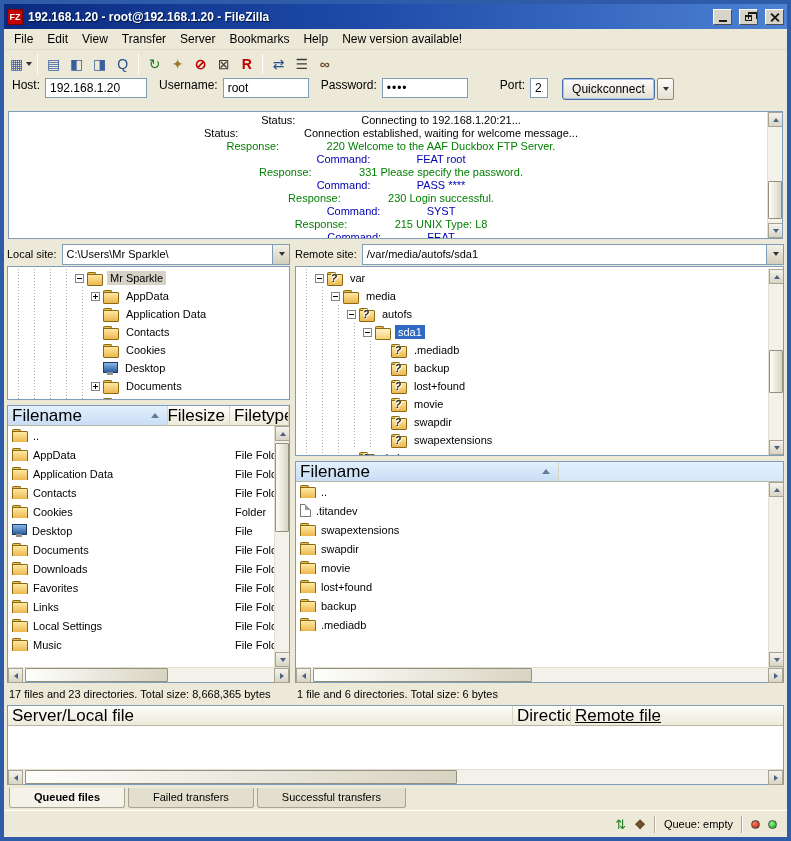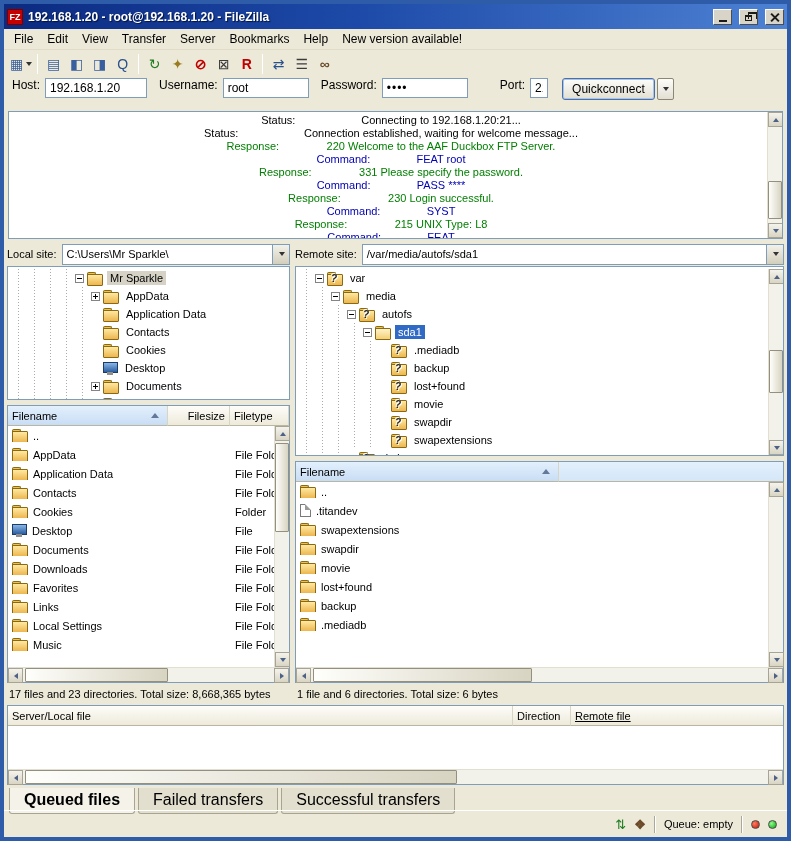--- a/index.html
+++ b/index.html
@@ -93,41 +93,41 @@
   .i-open::after{background:linear-gradient(#fff3c8,#f4cf76);}
   .qm{position:absolute;left:4px;top:2px;width:8px;height:10px;z-index:2;}
   .qm::before{content:"?";position:absolute;left:0;top:-1px;font-size:10px;font-weight:bold;color:#222;text-shadow:1px 1px 0 #fff,-1px -1px 0 #fff;}
   .i-file{width:11px;height:13px;background:#fff;border:1px solid #7a7a7a;}
   .i-file::after{content:"";position:absolute;right:-1px;top:-1px;border:3px solid;border-color:#fff #fff #9a9a9a #9a9a9a;}
   .i-desktop{width:15px;height:13px;}
   .i-desktop::before{content:"";position:absolute;left:0;top:0;width:13px;height:9px;background:linear-gradient(#8ab6e8,#2c5d9e);border:1px solid #1c3c66;}
   .i-desktop::after{content:"";position:absolute;left:4px;bottom:0;width:6px;height:3px;background:#8f8f8f;}
   
   .listblock{flex:1;display:flex;flex-direction:column;border:1px solid #7f9db9;background:#fff;min-height:0;}
-  .lheader{height:20px;flex:none;display:flex;font-size:11px;background:linear-gradient(#fefdf9,#ece9d8);}
+  .lheader{height:20px;flex:none;display:flex;font-size:17px;background:linear-gradient(#fefdf9,#ece9d8);}
   .hcell{display:flex;align-items:center;padding:0 4px;border-right:1px solid #d8d5c2;border-bottom:1px solid #bab6a4;white-space:nowrap;overflow:hidden;}
   .hcell.sorted{background:linear-gradient(#e3f0fd,#c8ddf4);}
   .sortarrow{width:0;height:0;border-left:4px solid transparent;border-right:4px solid transparent;border-bottom:5px solid #62799c;margin-left:auto;margin-right:4px;}
   .c-nameL{width:160px;flex:none;} .c-sizeL{width:62px;flex:none;justify-content:flex-end;} .c-typeL{flex:1;}
   .c-nameR{width:263px;flex:none;} .c-restR{flex:1;border-right:none;background:linear-gradient(#e3f0fd,#d4e6f8);}
   .lbody{flex:1;display:flex;min-height:0;}
   .lrows{flex:1;overflow:hidden;min-width:0;}
   .lrow{height:19px;display:flex;align-items:center;font-size:11px;white-space:nowrap;}
   .cell-name{display:flex;align-items:center;gap:5px;padding-left:4px;overflow:hidden;flex:none;}
   .cell-name.wL{width:160px;} .cell-name.wR{width:263px;}
   .cell-size{width:62px;flex:none;text-align:right;padding-right:8px;}
   .cell-type{flex:1;padding-left:5px;overflow:hidden;}
   .pane-status{height:19px;flex:none;display:flex;align-items:center;font-size:11px;padding:2px 2px 0;}
   
   .queuewrap{height:80px;flex:none;margin:3px 3px 1px;border:1px solid #7f9db9;background:#fff;display:flex;flex-direction:column;}
   .qh-file{width:505px;flex:none;} .qh-dir{width:58px;flex:none;} .qh-rem{flex:1;border-right:none;text-decoration:underline;}
   .qbody{flex:1;}
   
   .tabsrow{height:24px;flex:none;display:flex;gap:3px;padding:2px 5px 0;align-items:flex-start;}
-  .tab{padding:3px 14px 4px;font-size:16px;background:#e2dfce;border:1px solid #a9a492;border-radius:0 0 3px 3px;border-top:none;white-space:nowrap;}
+  .tab{padding:3px 24px 4px;font-size:11px;background:#e2dfce;border:1px solid #a9a492;border-radius:0 0 3px 3px;border-top:none;white-space:nowrap;}
   .tab.active{background:#f5f3e9;font-weight:bold;}
   
   .statusbar{height:27px;flex:none;display:flex;align-items:center;padding:0 10px;gap:8px;border-top:1px solid #fff;font-size:11px;}
   .sb-spacer{flex:1;}
   .sb-sep{width:2px;height:17px;border-left:1px solid #aca899;border-right:1px solid #fff;flex:none;}
   .sb-icon{font-size:13px;}
   .led{width:9px;height:9px;border-radius:50%;border:1px solid #4a4a4a;flex:none;}
   .led-red{background:radial-gradient(circle at 35% 35%,#ff7a60,#c11500);}
   .led-green{background:radial-gradient(circle at 35% 35%,#8aff8a,#0f9c0f);}
 </style>

